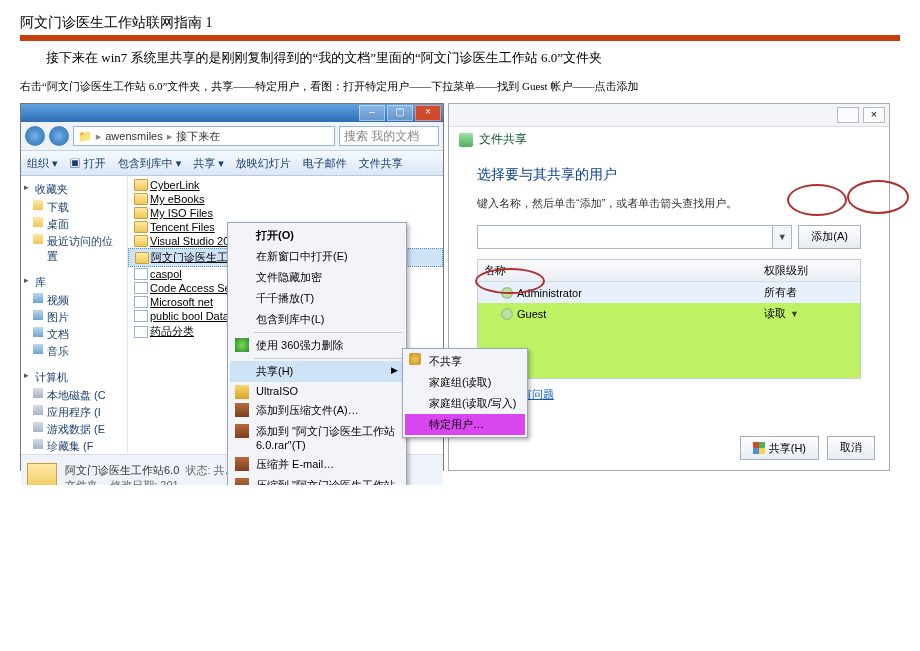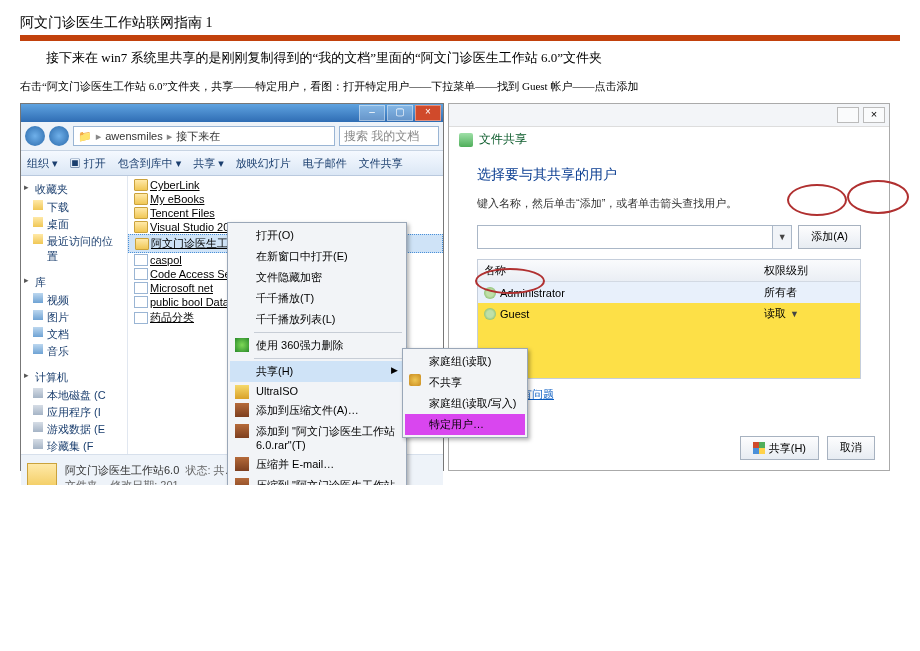--- a/index.html
+++ b/index.html
@@ -51,25 +51,25 @@
   .dlg-hdr { padding:4px 10px; color:#0a5a2a; font-size:12px; display:flex; align-items:center; gap:6px;}
   .dlg-hdr .ic{width:14px;height:14px;background:linear-gradient(#9fe0a8,#4fae5a);border-radius:2px;}
   .dlg-content { padding:10px 28px;}
   .dlg-title { color:#0a3d91; font-size:14px; margin:4px 0 12px;}
   .dlg-sub { font-size:11px; color:#333; margin-bottom:14px;}
   .combo-row{display:flex;align-items:center;gap:6px;margin-bottom:10px;}
   .combo{flex:1;height:22px;border:1px solid #aab7c7;position:relative;background:#fff;}
   .combo .dd{position:absolute;right:0;top:0;width:18px;height:100%;border-left:1px solid #aab7c7;display:flex;align-items:center;justify-content:center;font-size:9px;color:#444;background:#f1f4f8;}
   .btn { height:22px; padding:0 12px; border:1px solid #a7b2c0; background:linear-gradient(#fdfdfe,#e7ecf2); font-size:11px; line-height:20px;}
   .circ{position:absolute;border:2px solid #b03030;border-radius:50%;pointer-events:none;}
-  .list { border:1px solid #c5cedb; height:118px; background:#fde047;}
+  .list { border:1px solid #c5cedb; height:118px; background:#bef264;}
   .list-hdr{display:flex;background:linear-gradient(#fafbfd,#eaeef4);border-bottom:1px solid #d2d9e3;font-size:11px;}
   .list-hdr div{padding:3px 6px;}
   .col1{flex:1;} .col2{width:90px;}
-  .list-row{display:flex;font-size:11px;align-items:center;}
+  .list-row{display:flex;font-size:11px;align-items:center;padding-left:17px;}
   .list-row div{padding:3px 6px;}
   .list-row.sel{background:#e8f0fb;}
   .usr-ico{width:12px;height:12px;background:radial-gradient(#bfe0a8 40%,#6aa84f 100%);border-radius:50%;display:inline-block;margin-right:4px;vertical-align:-2px;}
   .perm{display:flex;align-items:center;gap:4px;}
   .perm .dd2{font-size:9px;color:#444;}
   .link{color:#0a5dc2;font-size:11px;text-decoration:underline;margin-top:8px;display:inline-block;}
   .dlg-foot{position:absolute;bottom:10px;right:14px;display:flex;gap:8px;}
   .btn.primary{display:flex;align-items:center;gap:4px;}
   .shield{width:12px;height:12px;background:conic-gradient(#4fae5a 0 25%,#ffd24a 0 50%,#4a90d9 0 75%,#d04a2b 0);}
 </style>
@@ -133,63 +133,64 @@
                 <div class="nav-item"><span class="nav-ico" style="background: linear-gradient(rgb(214, 221, 230), rgb(165, 180, 198));"></span>本地磁盘 (C</div>
                 <div class="nav-item"><span class="nav-ico" style="background: linear-gradient(rgb(214, 221, 230), rgb(165, 180, 198));"></span>应用程序 (I</div>
                 <div class="nav-item"><span class="nav-ico" style="background: linear-gradient(rgb(214, 221, 230), rgb(165, 180, 198));"></span>游戏数据 (E</div>
                 <div class="nav-item"><span class="nav-ico" style="background: linear-gradient(rgb(214, 221, 230), rgb(165, 180, 198));"></span>珍藏集 (F</div>
               </div>
           </div>
         </div>
         <div class="content" id="flist">
             <div class="file"><span class="fico folder-ico"></span>CyberLink</div>
             <div class="file"><span class="fico folder-ico"></span>My eBooks</div>
+            <div class="file"><span class="fico folder-ico"></span>My ISO Files</div>
             <div class="file"><span class="fico folder-ico"></span>Tencent Files</div>
             <div class="file"><span class="fico folder-ico"></span>Visual Studio 2005</div>
             <div class="file sel"><span class="fico folder-ico"></span>阿文门诊医生工作…</div>
             <div class="file"><span class="fico file-ico"></span>caspol</div>
             <div class="file"><span class="fico file-ico"></span>Code Access Sec</div>
             <div class="file"><span class="fico file-ico"></span>Microsoft net</div>
             <div class="file"><span class="fico file-ico"></span>public bool Data</div>
             <div class="file"><span class="fico file-ico"></span>药品分类</div>
           </div>
       </div>
       <div class="status">
         <div class="thumb"></div>
         <div>
           <div><span>阿文门诊医生工作站6.0</span>&nbsp;&nbsp;<span style="color:#666">状态: 共…</span></div>
           <div style="color:#666"><span>文件夹</span>&nbsp;&nbsp;&nbsp;&nbsp;<span>修改日期: 201…</span></div>
         </div>
       </div>
 
       <div class="menu" id="ctxmenu">
-          <div class="menu-item" style="font-weight: normal;">打开(O)</div>
+          <div class="menu-item" style="font-weight: bold;">打开(O)</div>
           <div class="menu-item">在新窗口中打开(E)</div>
           <div class="menu-item">文件隐藏加密</div>
           <div class="menu-item">千千播放(T)</div>
-          <div class="menu-item">千千播放列表(L)</div>
+          <div class="menu-item">包含到库中(L)</div>
           <div class="menu-sep"></div>
           <div class="menu-item"><span class="m-ico" style="background: radial-gradient(rgb(126, 217, 87), rgb(42, 138, 42));"></span>使用 360强力删除</div>
           <div class="menu-sep"></div>
           <div class="menu-item sel">共享(H)<span class="arr">▶</span></div>
           <div class="menu-item"><span class="m-ico" style="background: linear-gradient(rgb(246, 217, 107), rgb(217, 161, 40));"></span>UltraISO</div>
           <div class="menu-item"><span class="m-ico" style="background: linear-gradient(rgb(181, 106, 58), rgb(125, 63, 31));"></span>添加到压缩文件(A)…</div>
           <div class="menu-item"><span class="m-ico" style="background: linear-gradient(rgb(181, 106, 58), rgb(125, 63, 31));"></span>添加到 "阿文门诊医生工作站6.0.rar"(T)</div>
           <div class="menu-item"><span class="m-ico" style="background: linear-gradient(rgb(181, 106, 58), rgb(125, 63, 31));"></span>压缩并 E-mail…</div>
           <div class="menu-item"><span class="m-ico" style="background: linear-gradient(rgb(181, 106, 58), rgb(125, 63, 31));"></span>压缩到 "阿文门诊医生工作站6.0.rar" 并 E-mail</div>
           <div class="menu-item">还原以前的版本(V)</div>
           <div class="menu-sep"></div>
           <div class="menu-item">包含到库中(I)<span class="arr">▶</span></div>
           <div class="menu-sep"></div>
           <div class="menu-item">发送到(N)<span class="arr">▶</span></div>
         </div>
 
       <div class="submenu" id="submenu">
+          <div class="sm-item"><span class="m-ico" style="left: 4px; top: 2px; width: 12px; height: 12px; background: radial-gradient(rgb(240, 199, 85), rgb(201, 139, 31)); border-radius: 2px;"></span>不共享</div>
           <div class="sm-item">家庭组(读取)</div>
-          <div class="sm-item"><span class="m-ico" style="left: 4px; top: 2px; width: 12px; height: 12px; background: radial-gradient(rgb(240, 199, 85), rgb(201, 139, 31)); border-radius: 2px;"></span>不共享</div>
           <div class="sm-item">家庭组(读取/写入)</div>
           <div class="sm-item sel">特定用户…</div>
         </div>
     </div>
 
     <div class="dlg">
       <div class="dlg-tb">
         <div class="sq"></div>
         <div class="sq" style="text-align:center;font-size:11px;line-height:12px;">×</div>
       </div>

